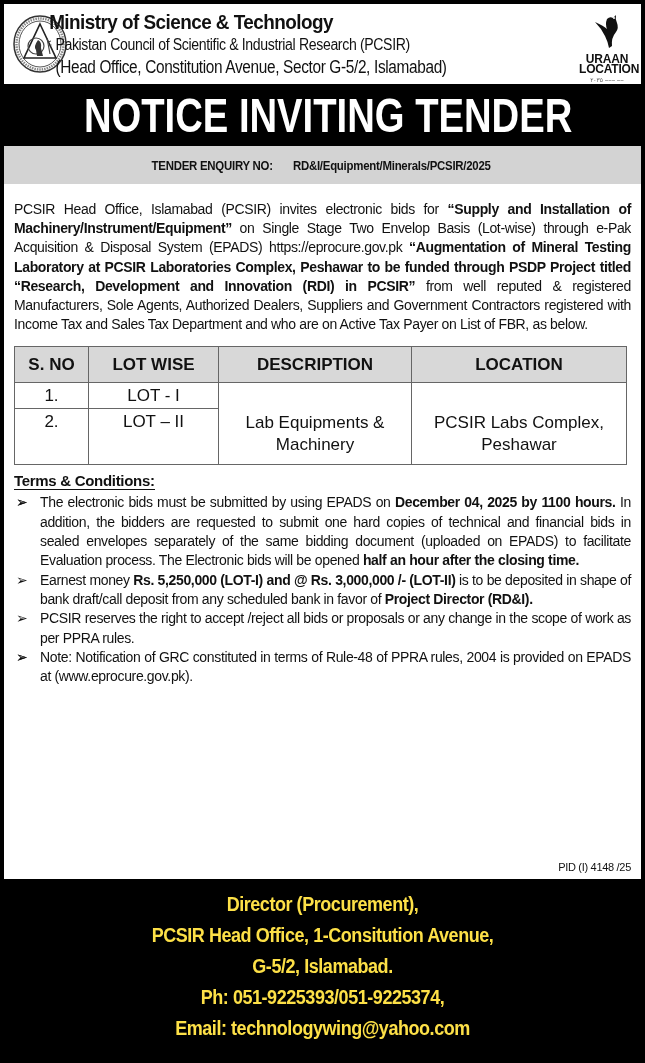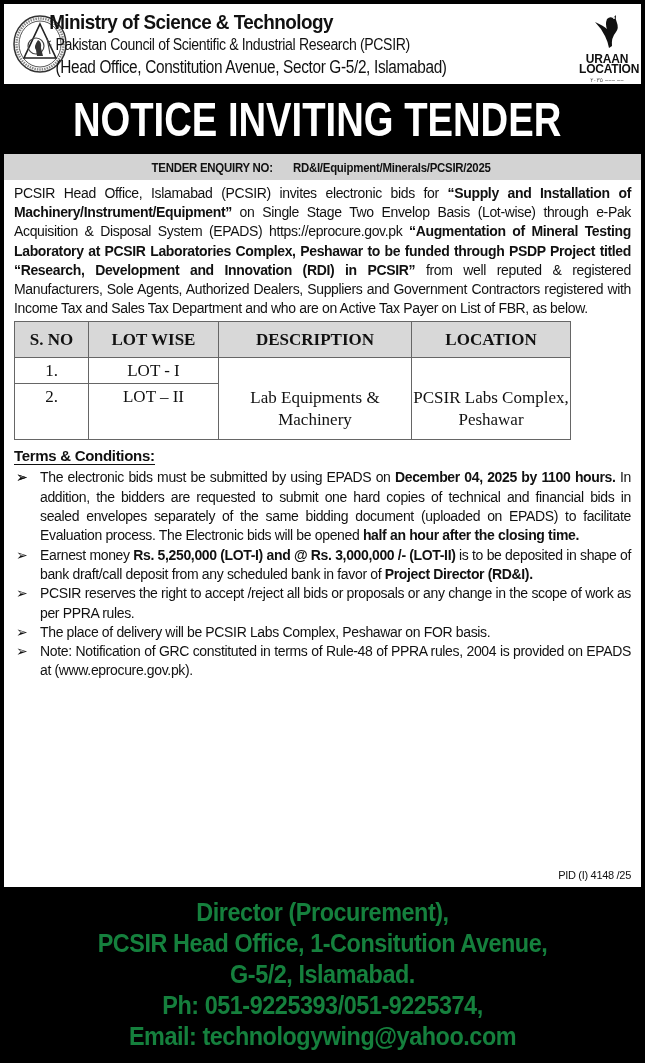--- a/index.html
+++ b/index.html
@@ -12,44 +12,44 @@
   .logo-left { position: absolute; left: 8px; top: 10px; width: 56px; height: 60px; }
   .logo-right { position: absolute; right: 6px; top: 8px; width: 56px; height: 66px; text-align: center; }
   .header-text { width: 100%; text-align: left; padding-left: 14px; }
   .h-ministry { font-family: "Liberation Sans", sans-serif; font-weight: bold; font-size: 21px; letter-spacing: -0.6px; line-height: 24px; transform: scaleX(0.9); }
   .h-council { font-family: "Liberation Sans", sans-serif; font-size: 16px; line-height: 22px; letter-spacing: -0.4px; transform: scaleX(0.88); }
   .h-office { font-family: "Liberation Sans", sans-serif; font-size: 17.5px; line-height: 22px; letter-spacing: -0.4px; transform: scaleX(0.88); }
   .uraan-text { font-family: "Liberation Sans", sans-serif; font-weight: bold; font-size: 12px; line-height: 10px; letter-spacing: -0.2px; }
   .uraan-sub { font-size: 6px; color: #555; margin-top: 2px; letter-spacing: 0.5px; }
 
   
-  .title { height: 70px; display: flex; align-items: center; justify-content: flex-start; }
+  .title { height: 62px; display: flex; align-items: center; justify-content: flex-end; }
   .title-text { color: #fff; font-family: "Liberation Sans", sans-serif; font-weight: bold; font-size: 49px; letter-spacing: 0px; transform: scaleX(0.78); white-space: nowrap; }
 
   
   .body { background: #fff; padding: 0 8px 0 10px; height: 733px; position: relative; }
-  .enquiry { background: #d3d3d3; margin: 0 -8px 0 -10px; height: 26px; display: flex; align-items: center; justify-content: center; font-family: "Liberation Sans", sans-serif; font-weight: bold; font-size: 13.5px; letter-spacing: -0.3px; }
+  .enquiry { background: #d3d3d3; margin: 0 -8px 12px -10px; height: 38px; display: flex; align-items: center; justify-content: center; font-family: "Liberation Sans", sans-serif; font-weight: bold; font-size: 13.5px; letter-spacing: -0.3px; }
   .enquiry span { transform: scaleX(0.92); display: inline-block; }
   .intro { font-family: Liberation Sans, sans-serif; font-size: 14px; line-height: 19.2px; text-align: justify; letter-spacing: -0.35px; padding-top: 4px; padding-right: 2px; }
   .intro b { font-weight: bold; }
 
-  table.lots { width: 557px; margin-top: 3px; border-collapse: collapse; font-family: Liberation Serif, serif; font-size: 17px; }
+  table.lots { width: 613px; margin-top: 12px; border-collapse: collapse; font-family: Liberation Sans, sans-serif; font-size: 17px; }
   table.lots th { background: #d8d8d8; font-weight: bold; height: 36px; border: 1px solid #666; font-size: 17px; }
   table.lots td { border: 1px solid #666; text-align: center; height: 26px; vertical-align: middle; line-height: 22px; }
   table.lots td.merged { vertical-align: bottom; padding-bottom: 8px; }
   table.lots td.empty { border-top: none; height: 30px; }
 
   .terms-title { font-family: "Liberation Sans", sans-serif; font-weight: bold; font-size: 15px; margin-top: 7px; display: inline-block; border-bottom: 1.5px solid #111; line-height: 17px; letter-spacing: -0.3px; }
   ul.terms { list-style: none; margin-top: 3px; }
   ul.terms li { position: relative; padding-left: 26px; font-family: "Liberation Sans", sans-serif; font-size: 14px; line-height: 19.3px; text-align: justify; letter-spacing: -0.35px; padding-right: 2px; }
   ul.terms li .bullet { position: absolute; left: 2px; top: 0; font-size: 14px; }
   .pid { position: absolute; right: 10px; bottom: 6px; font-family: "Liberation Sans", sans-serif; font-size: 11px; letter-spacing: -0.3px; }
 
   
-  .footer { padding-top: 10px; text-align: center; color: #15803d; font-family: "Liberation Sans", sans-serif; font-weight: bold; font-size: 26px; line-height: 31px; letter-spacing: -0.5px; }
+  .footer { padding-top: 10px; text-align: center; color: #fde047; font-family: "Liberation Sans", sans-serif; font-weight: bold; font-size: 20px; line-height: 31px; letter-spacing: -0.5px; }
   .footer div { transform: scaleX(0.9); }
 </style>
 </head>
 <body>
 
 <div class="page">
 
   <div class="header">
     <div class="logo-left">
       <svg width="56" height="60" viewBox="0 0 56 60">
@@ -120,21 +120,21 @@
         </tr>
       </tbody>
     </table>
 
     <div class="terms-title">Terms &amp; Conditions:</div>
     <ul class="terms">
       <li><span class="bullet">➢</span></li>
       <li><span class="bullet">➢</span><span>The electronic bids must be submitted by using EPADS on </span><b>December 04, 2025 by 1100 hours.</b><span> In addition, the bidders are requested to submit one hard copies of technical and financial bids in sealed envelopes separately of the same bidding document (uploaded on EPADS) to facilitate Evaluation process. The Electronic bids will be opened </span><b>half an hour after the closing time.</b></li>
       <li><span class="bullet">➢</span><span>Earnest money </span><b>Rs. 5,250,000 (LOT-I) and @ Rs. 3,000,000 /- (LOT-II)</b><span> is to be deposited in shape of bank draft/call deposit from any scheduled bank in favor of </span><b>Project Director (RD&amp;I).</b></li>
       <li><span class="bullet">➢</span><span>PCSIR reserves the right to accept /reject all bids or proposals or any change in the scope of work as per PPRA rules.</span></li>
-      <li><span class="bullet">➢</span><span>The place of delivery will be PCSIR Labs Complex, Peshawar on FOR basis.</span></li>
+      <li><span class="bullet">➢</span></li>
       <li><span class="bullet">➢</span><span>Note: Notification of GRC constituted in terms of Rule-48 of PPRA rules, 2004 is provided on EPADS at (www.eprocure.gov.pk).</span></li>
     </ul>
 
     <div class="pid">PID (I) 4148 /25</div>
   </div>
 
   <div class="footer">
     <div>Director (Procurement),</div>
     <div>PCSIR Head Office, 1-Consitution Avenue,</div>
     <div>G-5/2, Islamabad.</div>

